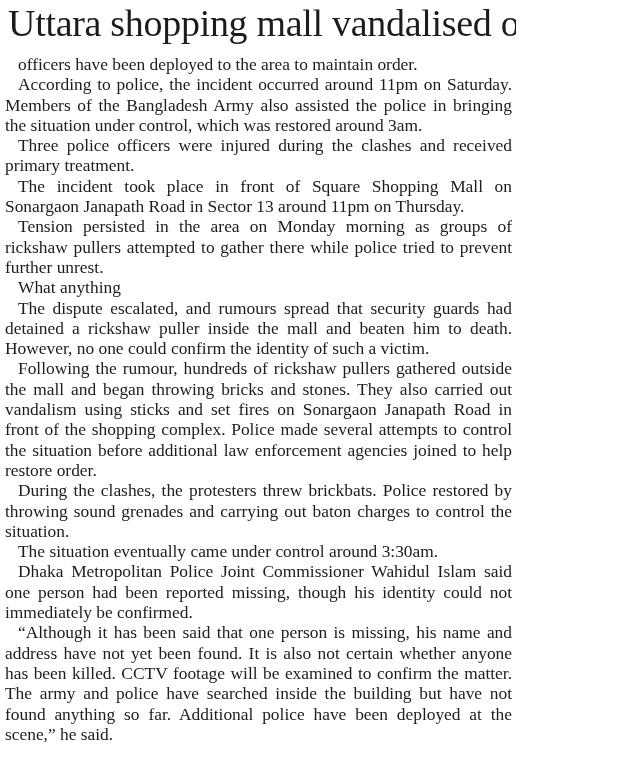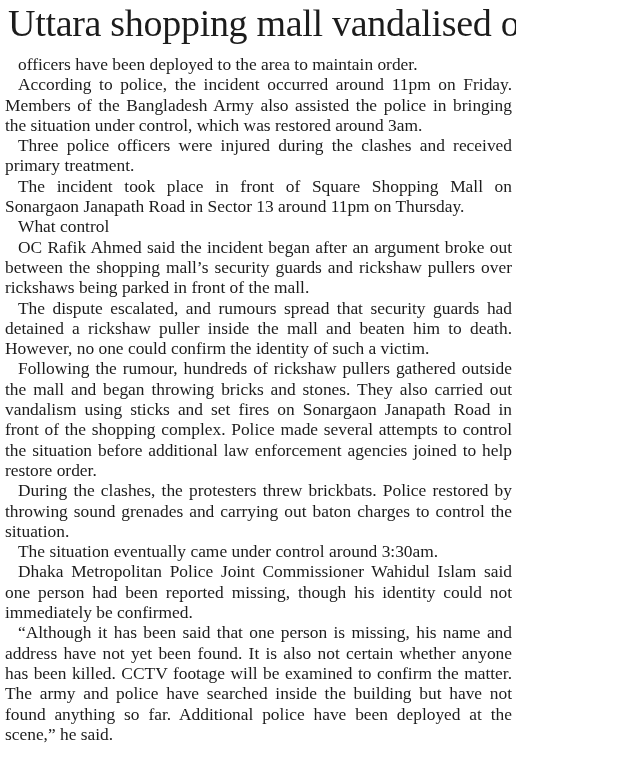--- a/index.html
+++ b/index.html
@@ -46,25 +46,25 @@
     text-indent: 13px;
   }
 </style>
 </head>
 <body>
 
 <div class="page">
   <h1 class="headline">Uttara shopping mall vandalised over</h1>
   <div class="body-text">
     <p class="para">officers have been deployed to the area to maintain order.</p>
-    <p class="para">According to police, the incident occurred around 11pm on Friday. Members of the Bangladesh Army also assisted the police in bringing the situation under control, which was restored around 3am.</p>
+    <p class="para">According to police, the incident occurred around 11pm on Saturday. Members of the Bangladesh Army also assisted the police in bringing the situation under control, which was restored around 3am.</p>
     <p class="para">Three police officers were injured during the clashes and received primary treatment.</p>
     <p class="para">The incident took place in front of Square Shopping Mall on Sonargaon Janapath Road in Sector 13 around 11pm on Thursday.</p>
-    <p class="para">What control</p>
-    <p class="para">OC Rafik Ahmed said the incident began after an argument broke out between the shopping mall’s security guards and rickshaw pullers over rickshaws being parked in front of the mall.</p>
+    <p class="para">Tension persisted in the area on Monday morning as groups of rickshaw pullers attempted to gather there while police tried to prevent further unrest.</p>
+    <p class="para">What anything</p>
     <p class="para">The dispute escalated, and rumours spread that security guards had detained a rickshaw puller inside the mall and beaten him to death. However, no one could confirm the identity of such a victim.</p>
     <p class="para">Following the rumour, hundreds of rickshaw pullers gathered outside the mall and began throwing bricks and stones. They also carried out vandalism using sticks and set fires on Sonargaon Janapath Road in front of the shopping complex. Police made several attempts to control the situation before additional law enforcement agencies joined to help restore order.</p>
     <p class="para">During the clashes, the protesters threw brickbats. Police restored by throwing sound grenades and carrying out baton charges to control the situation.</p>
     <p class="para">The situation eventually came under control around 3:30am.</p>
     <p class="para">Dhaka Metropolitan Police Joint Commissioner Wahidul Islam said one person had been reported missing, though his identity could not immediately be confirmed.</p>
     <p class="para">“Although it has been said that one person is missing, his name and address have not yet been found. It is also not certain whether anyone has been killed. CCTV footage will be examined to confirm the matter. The army and police have searched inside the building but have not found anything so far. Additional police have been deployed at the scene,” he said.</p>
   </div>
 </div>
 
 </body></html>

